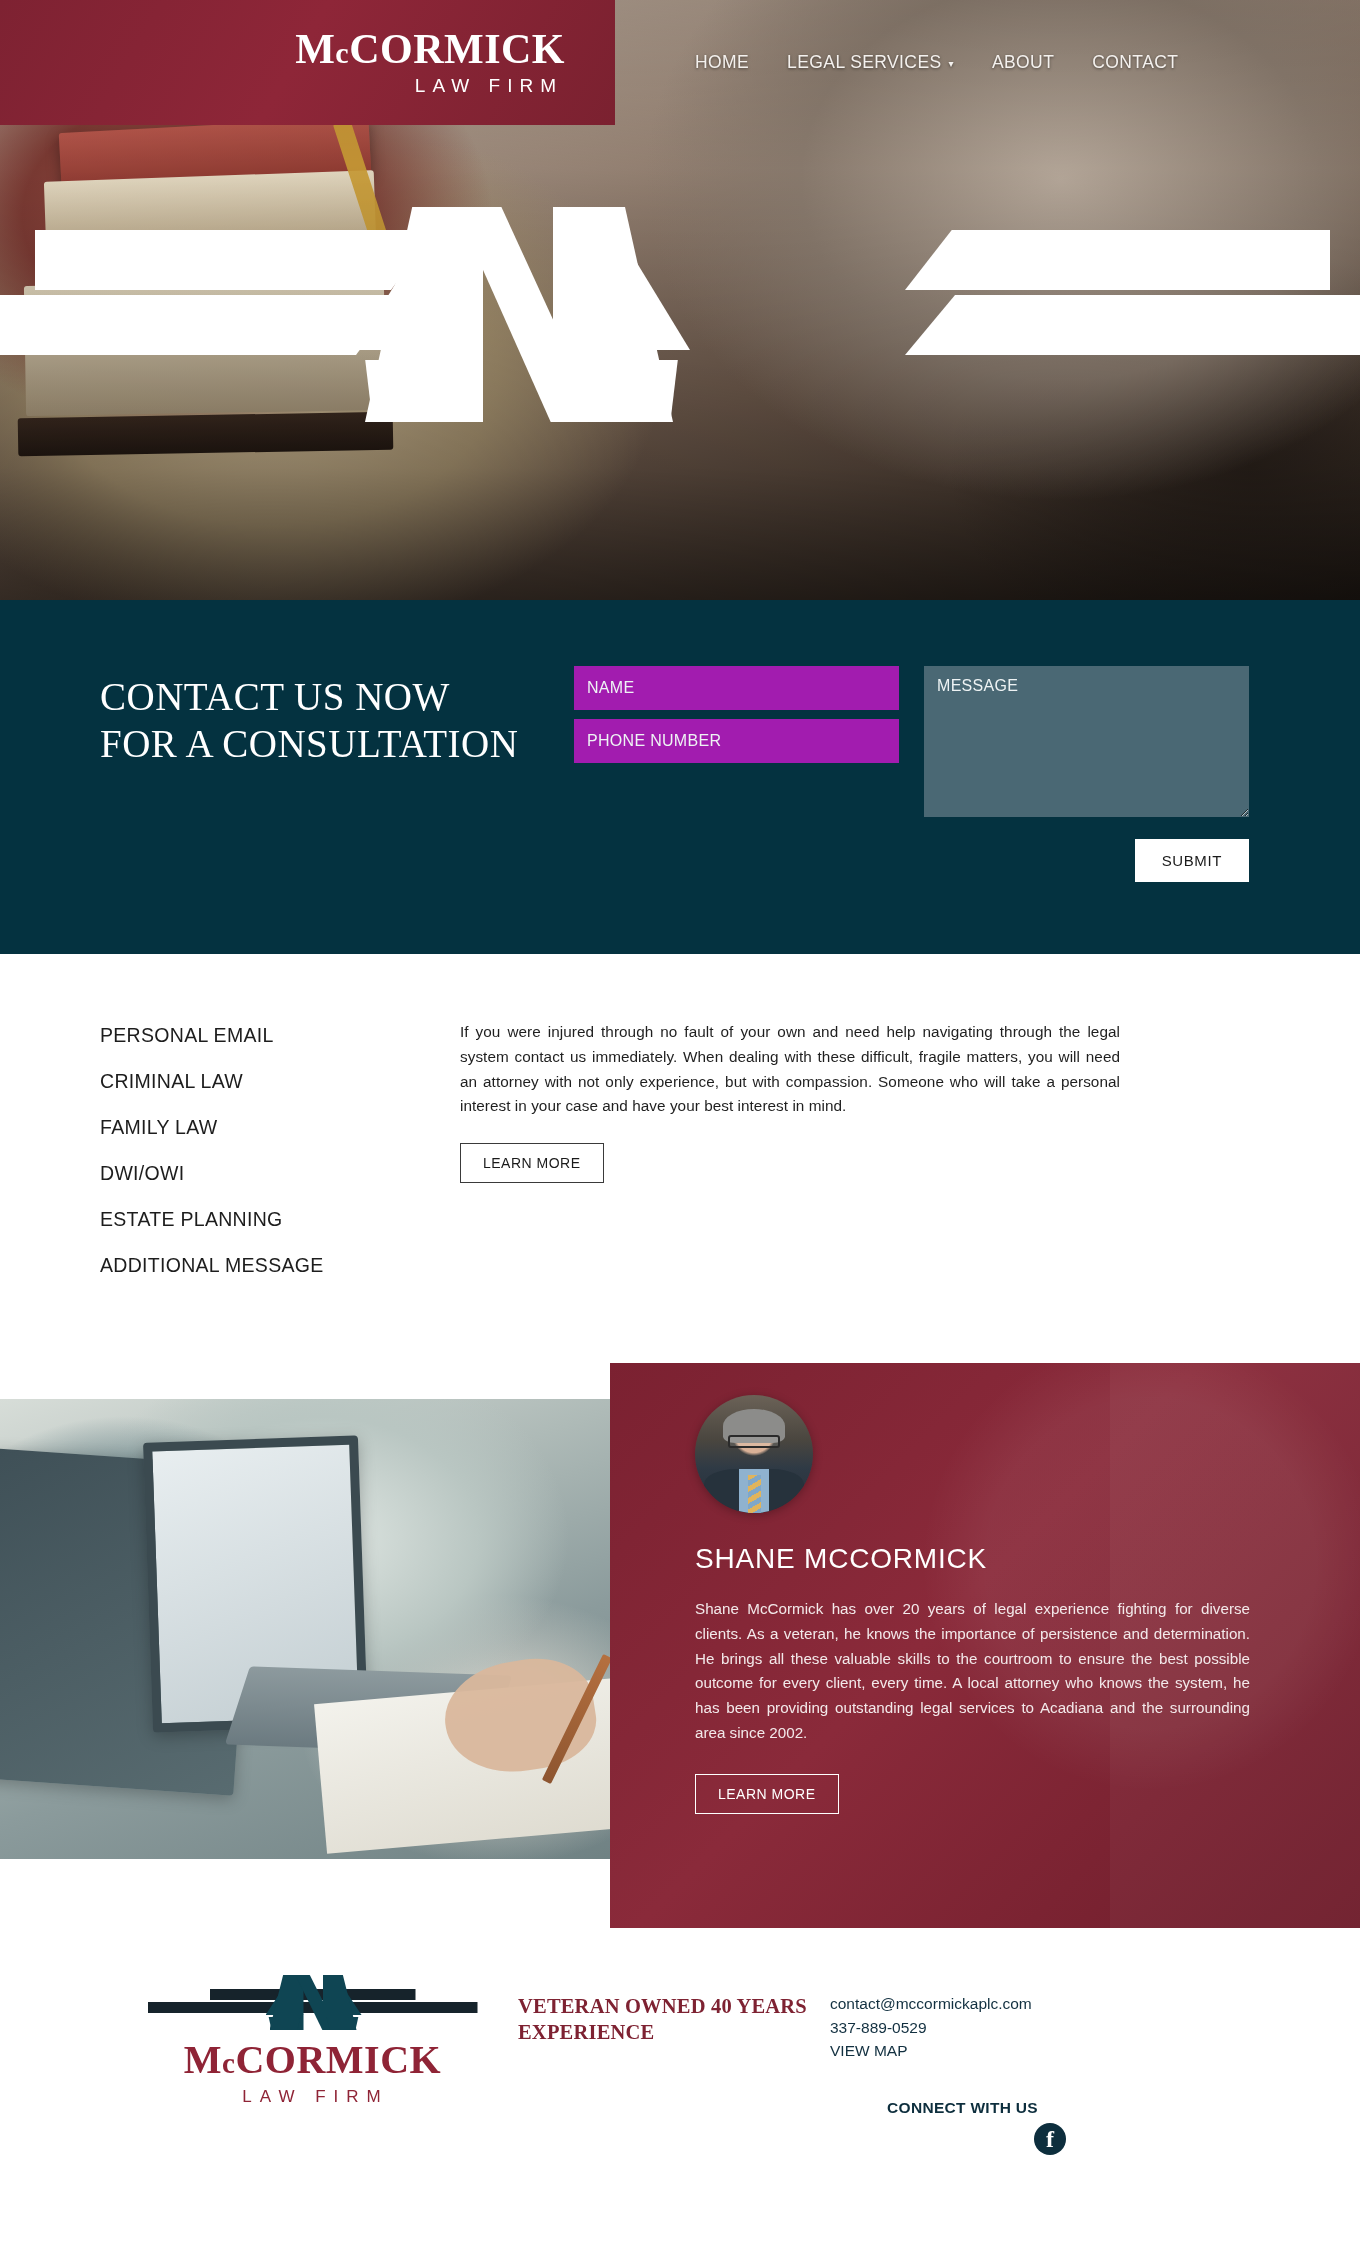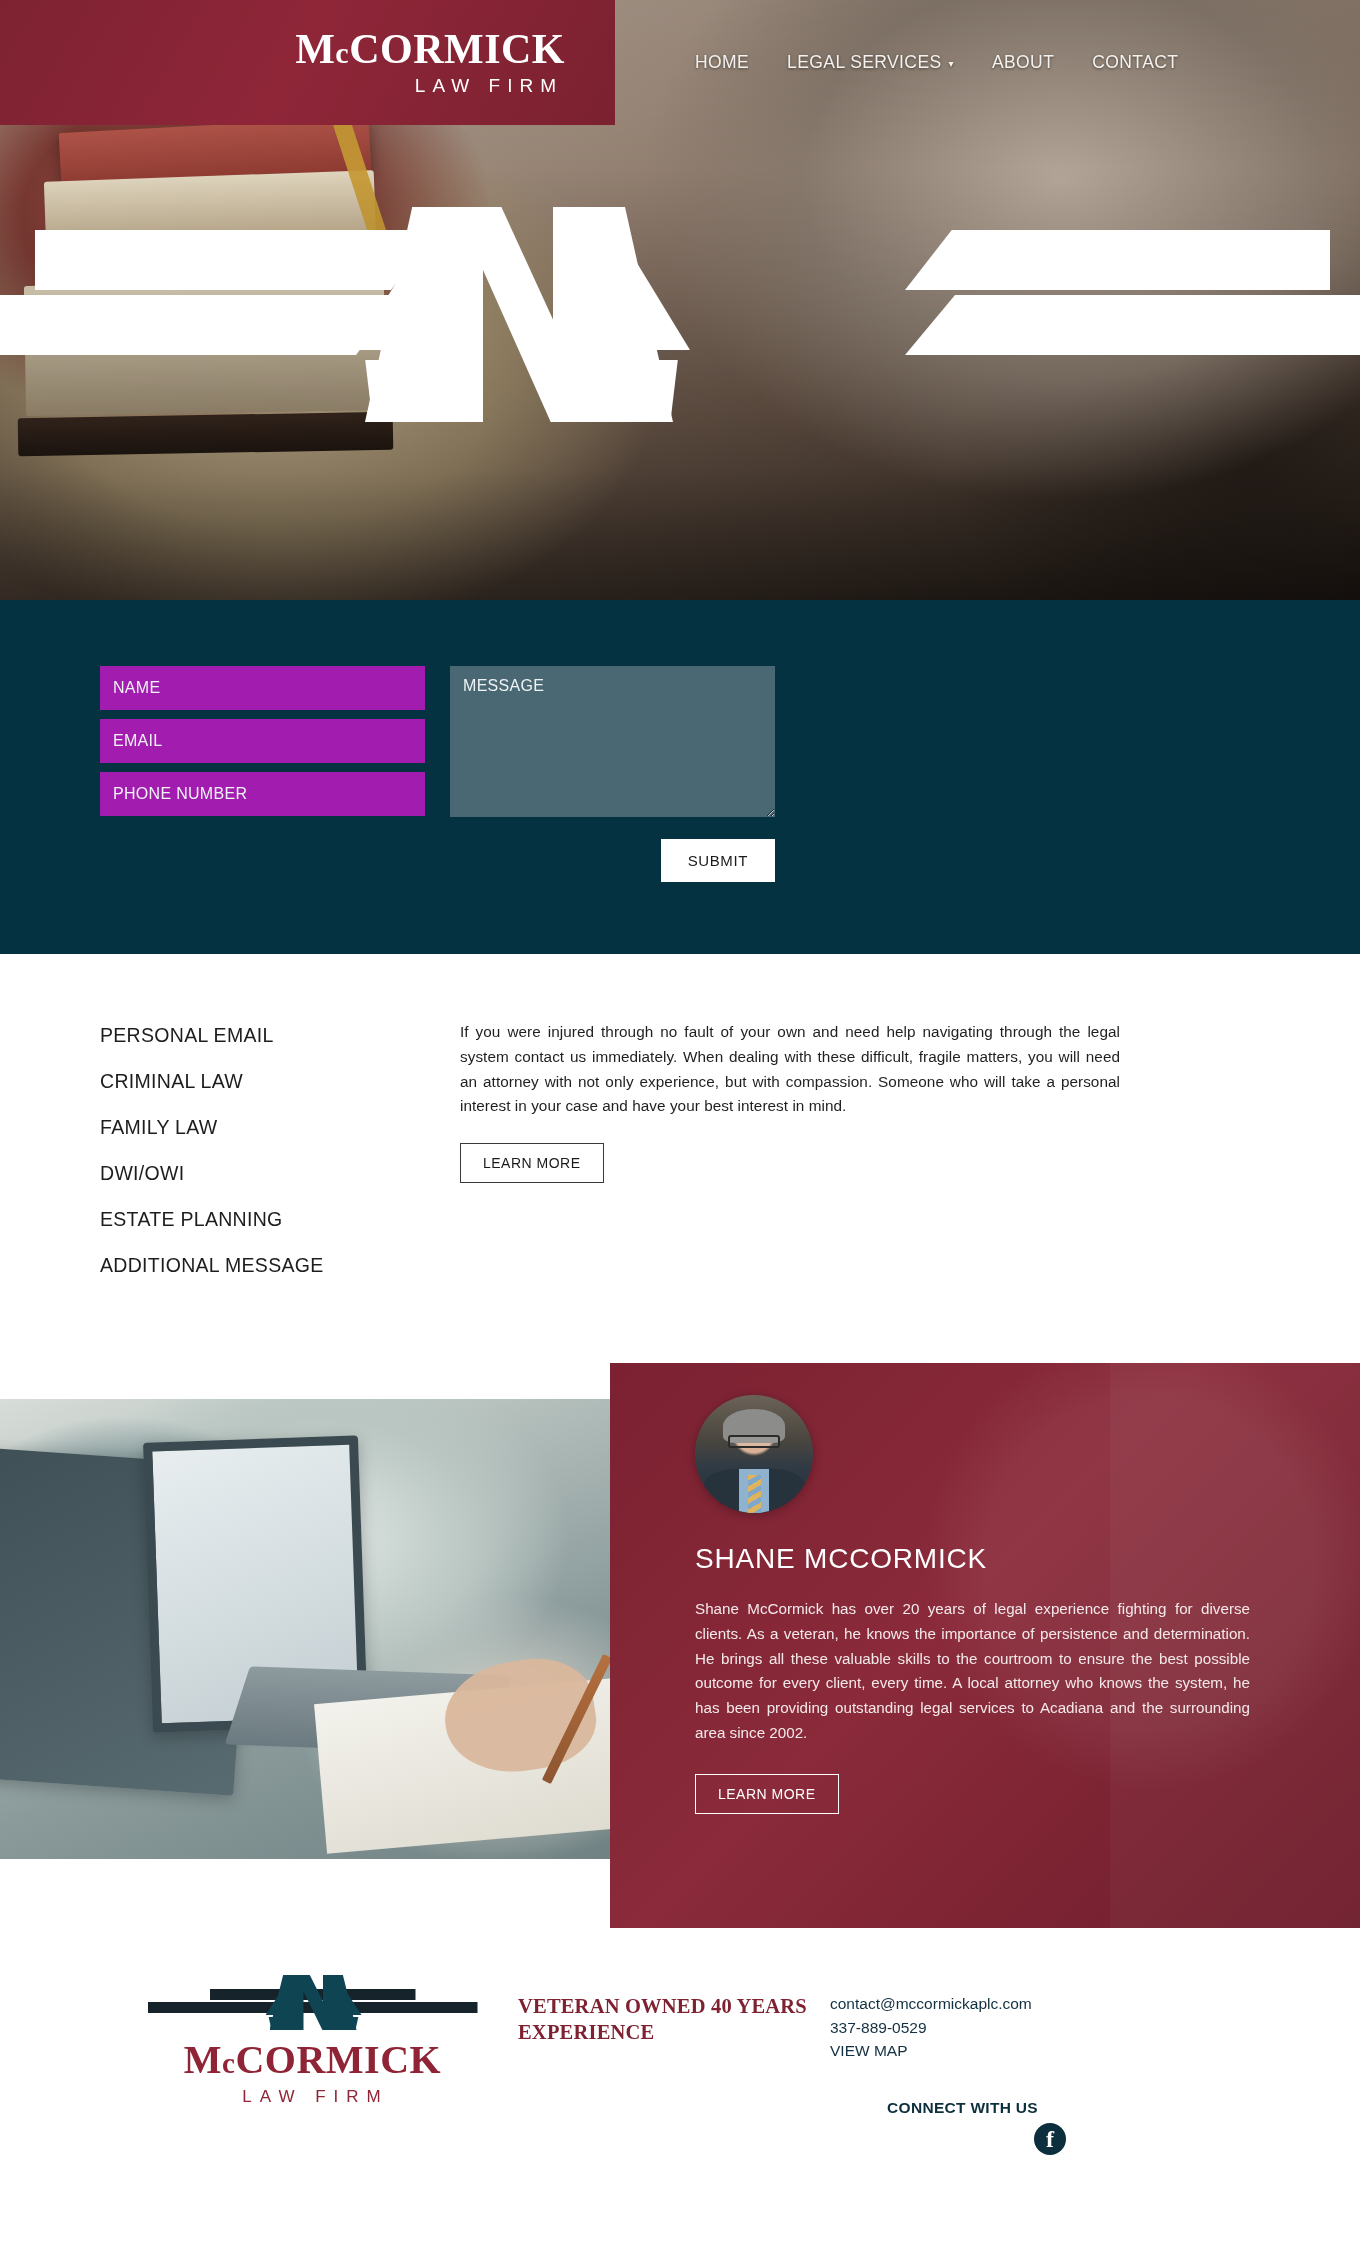--- a/index.html
+++ b/index.html
@@ -316,25 +316,25 @@
         </div>
         <div class="nav-item">
           <span>CONTACT</span>
         </div>
       </div>
     </div>
   </div>
 
   <div class="contact">
     <div class="contact-inner">
+      <div class="contact-title">CONTACT US NOW FOR A CONSULTATION</div>
       <div class="form-area">
         <div class="form-row">
           <div class="fields-col">
             <input class="finput" type="text" placeholder="NAME" style="">
-            <input class="finput" type="text" placeholder="EMAIL" style="">
             <input class="finput" type="text" placeholder="PHONE NUMBER" style="">
           </div>
           <textarea class="ftext" placeholder="MESSAGE" style=""></textarea>
         </div>
         <div class="submit-row">
           <button class="submit-btn">SUBMIT</button>
         </div>
       </div>
     </div>
   </div>

